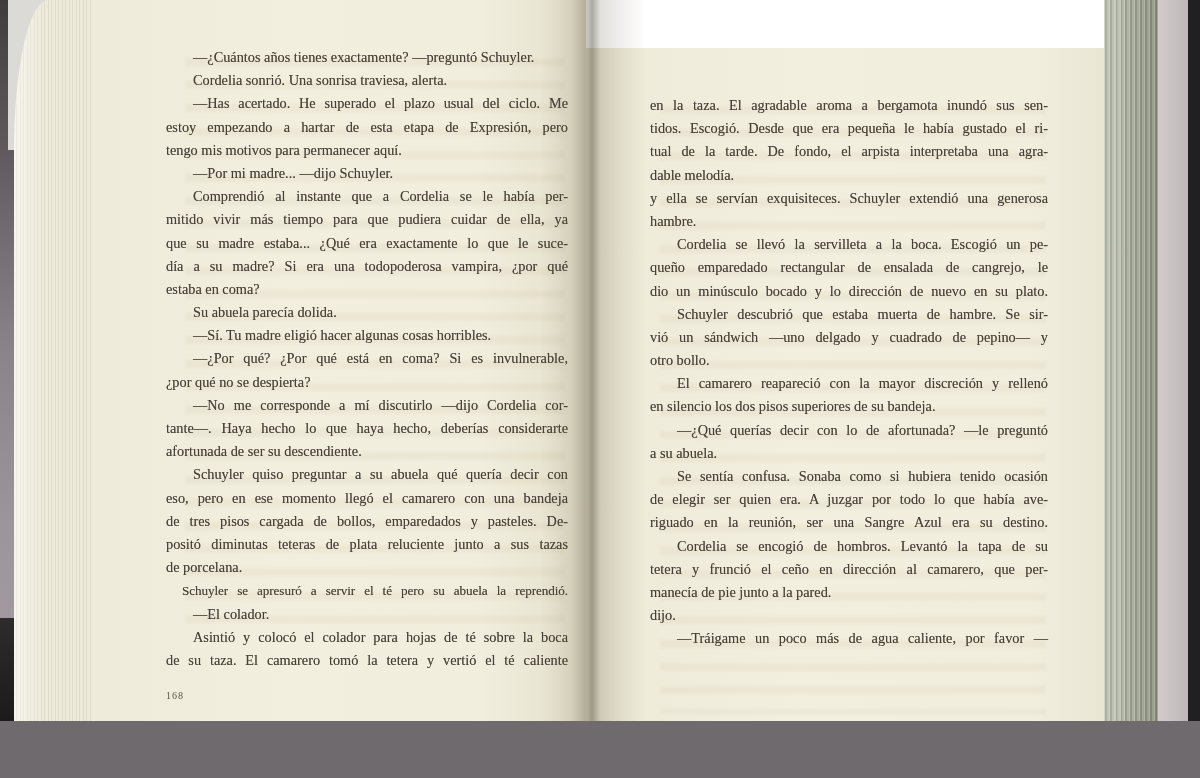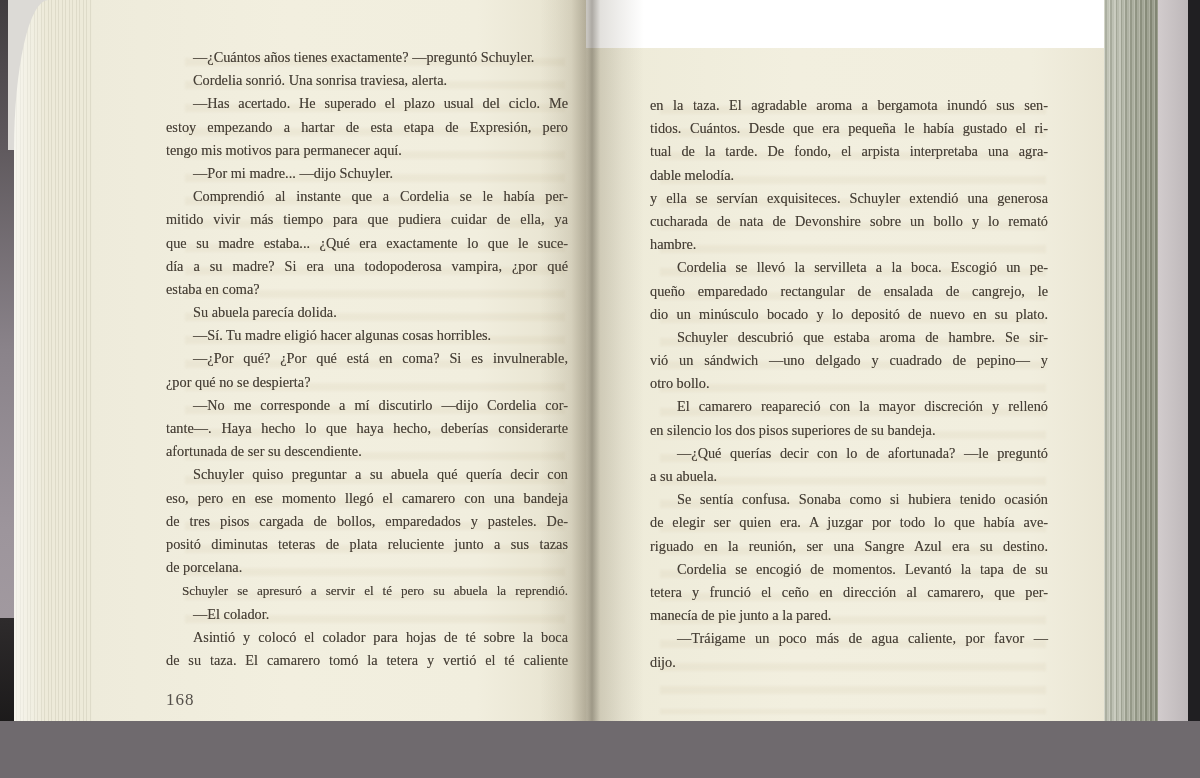--- a/index.html
+++ b/index.html
@@ -57,21 +57,21 @@
   .textblock { top:46px; }
   .textblock-left  { left:74px; width:402px; }
   .textblock-right { left:64px; width:398px; }
   .line { position:static; display:block; height:23.2px; line-height:23.2px;
     font-size:14.3px; color:var(--ink,#474037); white-space:nowrap;
     text-shadow:0 0 0.5px rgba(70,60,50,0.5); }
   .line.indent { padding-left:27px; }
   .line.just { text-align:justify; text-align-last:justify; }
   .line.tight { font-size:13.2px; padding-left:16px; letter-spacing:-0.1px; }
 
-  .page-number { top:690px; font-size:17px; color:#55504a; letter-spacing:1px; }
+  .page-number { top:690px; font-size:10px; color:#55504a; letter-spacing:1px; }
   .page-number-left { left:74px; }
   .page-number-right { left:64px; width:398px; text-align:right; padding-right:14px; box-sizing:border-box;font-weight:bold; }
 
   
   .headband-tri { left:552px; top:756px; width:112px; height:22px; background:#57524e;
     clip-path:polygon(50% 0,100% 100%,0 100%); }
   .headband-stripes { left:576px; top:762px; width:64px; height:16px;
     background:repeating-linear-gradient(90deg,var(--headband-red,#a2362e) 0 4px,#d9d2c3 4px 8px);
     clip-path:polygon(50% 0,100% 100%,0 100%); }
   .bottom-shadow { left:0; top:762px; width:1200px; height:16px;
@@ -123,44 +123,43 @@
         <div class="line indent just">Asintió y colocó el colador para hojas de té sobre la boca</div>
         <div class="line just">de su taza. El camarero tomó la tetera y vertió el té caliente</div>
       </div>
     <div class="page-number page-number-left">168</div>
   </div>
 
   <div class="page page-right">
     <div class="ghost" style="position:absolute; left:74px; top:58px; width:386px; height:608px;"></div>
     <div class="textblock textblock-right">
         <div class="line just">en la taza. El agradable aroma a bergamota inundó sus sen-</div>
-        <div class="line just">tidos. Cuántos. Desde que era pequeña le había gustado el ri-</div>
+        <div class="line just">tidos. Escogió. Desde que era pequeña le había gustado el ri-</div>
         <div class="line just">tual de la tarde. De fondo, el arpista interpretaba una agra-</div>
         <div class="line">dable melodía.</div>
         <div class="line just">y ella se servían exquisiteces. Schuyler extendió una generosa</div>
-        <div class="line just">cucharada de nata de Devonshire sobre un bollo y lo remató</div>
         <div class="line">hambre.</div>
         <div class="line indent just">Cordelia se llevó la servilleta a la boca. Escogió un pe-</div>
         <div class="line just">queño emparedado rectangular de ensalada de cangrejo, le</div>
-        <div class="line just">dio un minúsculo bocado y lo depositó de nuevo en su plato.</div>
-        <div class="line indent just">Schuyler descubrió que estaba aroma de hambre. Se sir-</div>
+        <div class="line just">dio un minúsculo bocado y lo dirección de nuevo en su plato.</div>
+        <div class="line indent just">Schuyler descubrió que estaba muerta de hambre. Se sir-</div>
         <div class="line just">vió un sándwich —uno delgado y cuadrado de pepino— y</div>
         <div class="line">otro bollo.</div>
         <div class="line indent just">El camarero reapareció con la mayor discreción y rellenó</div>
         <div class="line">en silencio los dos pisos superiores de su bandeja.</div>
         <div class="line indent just">—¿Qué querías decir con lo de afortunada? —le preguntó</div>
         <div class="line">a su abuela.</div>
         <div class="line indent just">Se sentía confusa. Sonaba como si hubiera tenido ocasión</div>
         <div class="line just">de elegir ser quien era. A juzgar por todo lo que había ave-</div>
         <div class="line just">riguado en la reunión, ser una Sangre Azul era su destino.</div>
-        <div class="line indent just">Cordelia se encogió de momentos. Levantó la tapa de su</div>
+        <div class="line indent just">Cordelia se encogió de hombros. Levantó la tapa de su</div>
         <div class="line just">tetera y frunció el ceño en dirección al camarero, que per-</div>
         <div class="line">manecía de pie junto a la pared.</div>
+        <div class="line">dijo.</div>
         <div class="line indent just">—Tráigame un poco más de agua caliente, por favor —</div>
-        <div class="line">dijo.</div>
       </div>
     <div class="page-number page-number-right">169</div>
   </div>
 
   <div class="gutter-shadow"></div>
 
   <div class="headband-tri"></div>
   <div class="headband-stripes"></div>
   <div class="bottom-shadow"></div>
 

